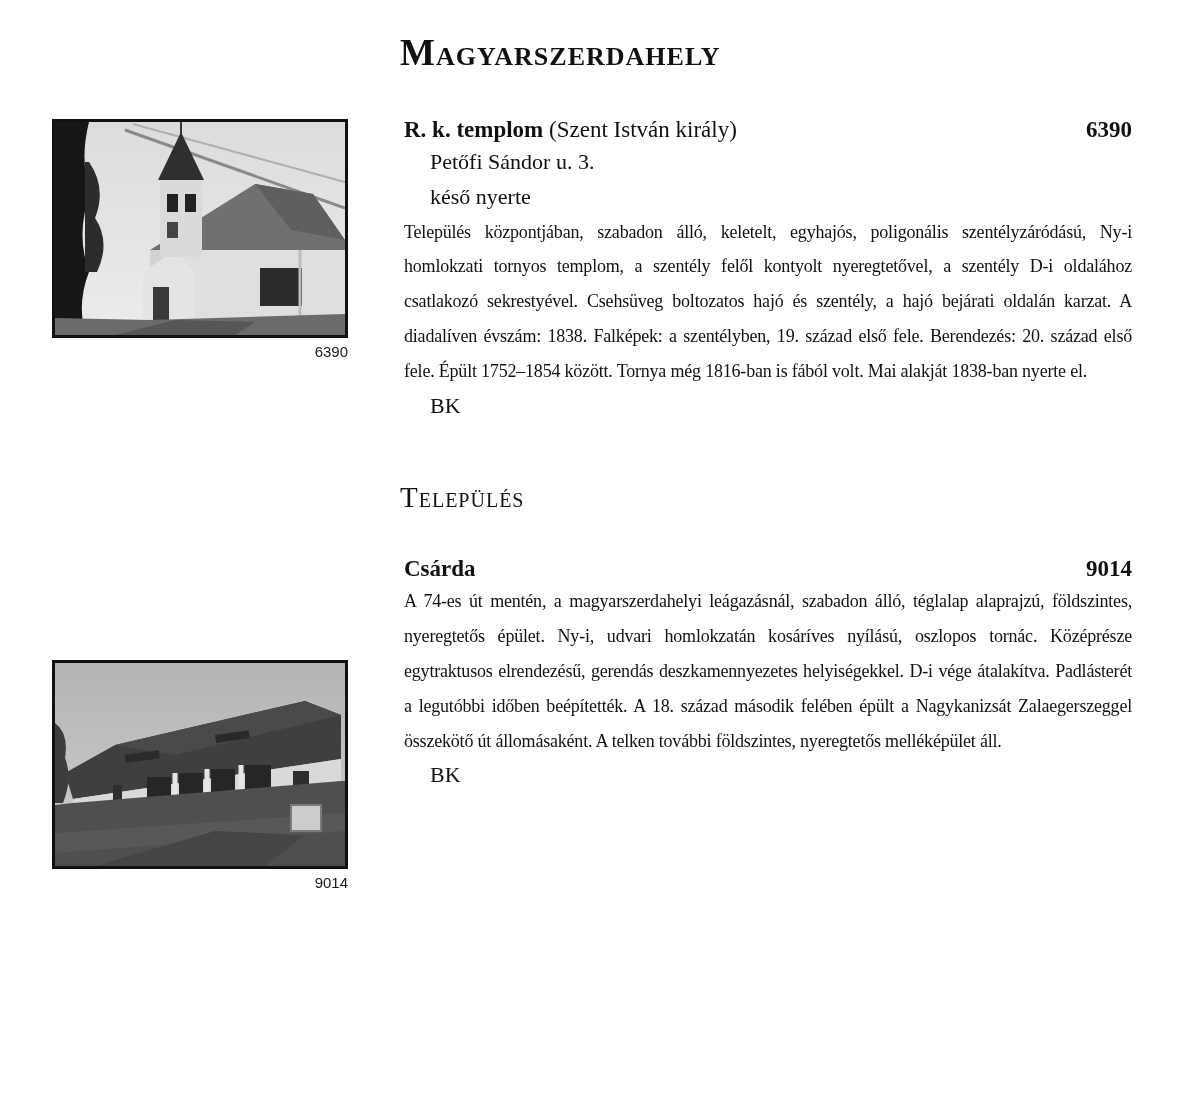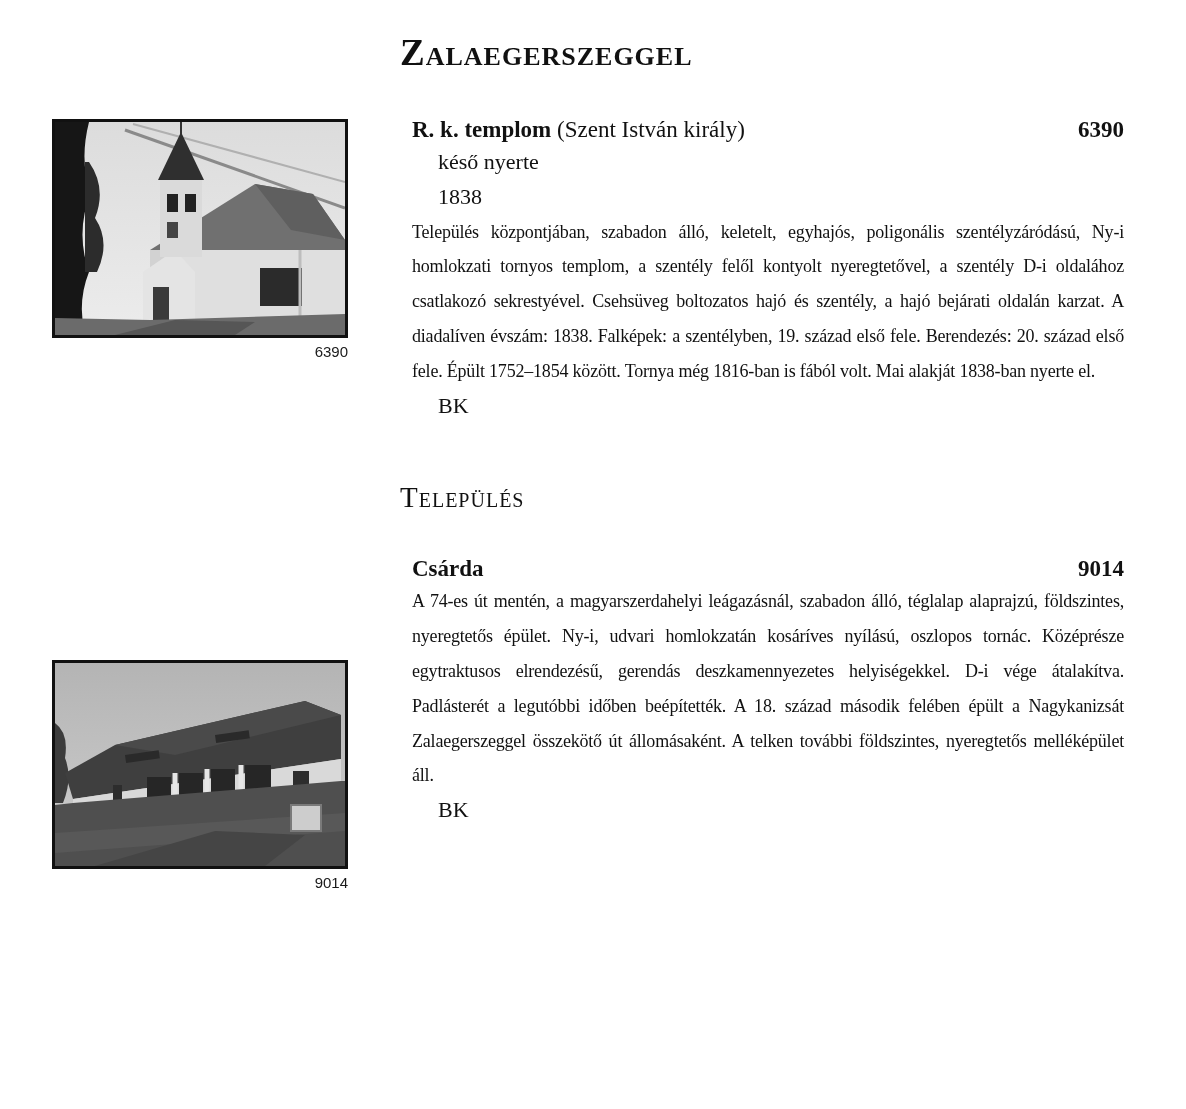--- a/index.html
+++ b/index.html
@@ -59,21 +59,21 @@
     letter-spacing: 1px;
   }
   h2.section-heading {
     margin: 56px 0 0 0;
     font-size: 29px;
     line-height: 36px;
     font-weight: 400;
     font-variant: small-caps;
     letter-spacing: 1px;
   }
-  .entry { margin: 12px; }
+  .entry { margin: 4px; }
   .entry-header {
     display: flex;
     justify-content: space-between;
     align-items: baseline;
     margin-top: 39px;
     font-size: 23px;
     line-height: 30px;
   }
   .entry-name   { font-weight: 700; }
   .entry-suffix { font-weight: 400; }
@@ -178,32 +178,32 @@
         <polygon points="40,203 160,168 250,172 210,203" fill="#454545"></polygon>
 
         <rect x="236" y="142" width="30" height="26" fill="#cdcdcd" stroke="#7a7a7a" stroke-width="2"></rect>
       </svg>
     </div>
     <figcaption class="photo-caption">9014</figcaption>
   </figure>
 
   <main class="text-col">
 
-    <h1 class="page-title">Zalaegerszeggel</h1>
+    <h1 class="page-title">Magyarszerdahely</h1>
 
     <section class="entry">
       <header class="entry-header">
         <div>
           <span class="entry-name">R. k. templom</span>
           <span class="entry-suffix">(Szent István király)</span>
         </div>
         <span class="entry-number">6390</span>
       </header>
+      <div class="detail-line">Petőfi Sándor u. 3.</div>
       <div class="detail-line">késő nyerte</div>
-      <div class="detail-line">1838</div>
       <p class="description">Település központjában, szabadon álló, keletelt, egyhajós, poligonális szentélyzáródású, Ny-i homlokzati tornyos templom, a szentély felől kontyolt nyeregtetővel, a szentély D-i oldalához csatlakozó sekrestyével. Csehsüveg boltozatos hajó és szentély, a hajó bejárati oldalán karzat. A diadalíven évszám: 1838. Falképek: a szentélyben, 19. század első fele. Berendezés: 20. század első fele. Épült 1752–1854 között. Tornya még 1816-ban is fából volt. Mai alakját 1838-ban nyerte el.</p>
       <div class="author-line">BK</div>
     </section>
 
     <h2 class="section-heading">Település</h2>
 
     <section class="entry">
       <header class="entry-header">
         <div>
           <span class="entry-name">Csárda</span>

